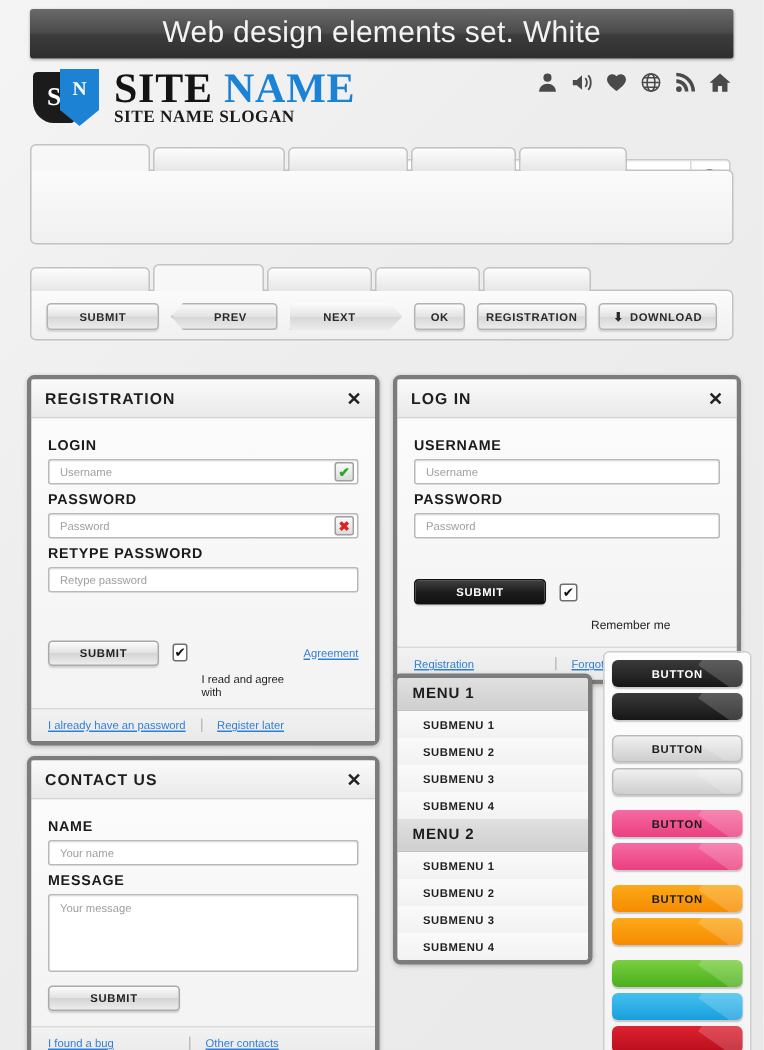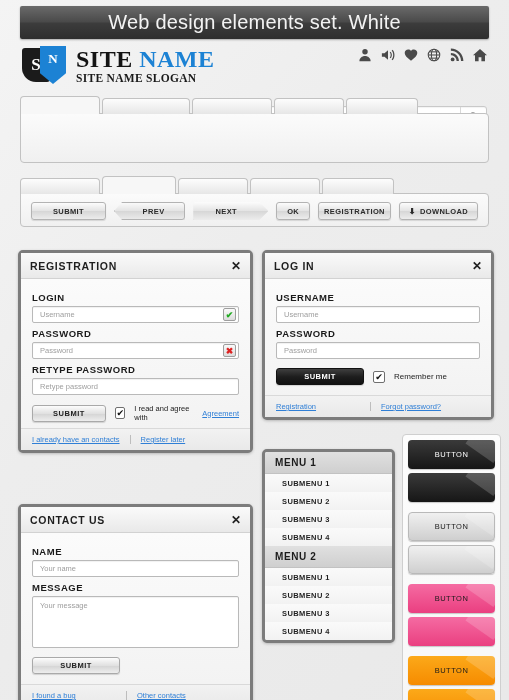--- a/index.html
+++ b/index.html
@@ -32,21 +32,21 @@
     color:#fff; font-weight:bold; font-size:17px; font-family:"Liberation Serif",serif;
   }
   .logo-n {
     position:absolute; left:18px; top:0; width:26px; height:38px; background:#1c82d4;
     clip-path: polygon(0 0,100% 0,100% 72%,50% 100%,0 72%);
     display:flex; align-items:flex-start; justify-content:center;
     color:#fff; font-weight:bold; font-size:13px; padding-top:5px;
     font-family:"Liberation Serif",serif;
   }
   .logo-text { margin-left:8px; }
-  .logo-title { font-family:"Liberation Serif",serif; font-weight:bold; font-size:24px;
+  .logo-title { font-family:"Liberation Serif",serif; font-weight:bold; font-size:28px;
                 line-height:23px; letter-spacing:.5px; }
   .logo-title .b { color:#141414; }
   .logo-title .c { color:#1c82d4; }
   .logo-slogan { font-family:Liberation Serif, serif; font-weight:bold; font-size:11.5px;
                  color:#1a1a1a; letter-spacing:.3px; margin-top:1px; }
 
   .header-icons { position:absolute; right:22px; top:6px; display:flex; gap:9px; align-items:center; }
   .header-icons .ic { width:14px; height:14px; fill:#4a4a4a; display:block; }
 
   .searchbar {
@@ -133,21 +133,21 @@
     font-size:7.5px; font-weight:bold; letter-spacing:.5px; color:#232323;
     display:flex; align-items:center; justify-content:center;
     box-shadow:0 1px 1px rgba(0,0,0,.14);
   }
   .sub-btn.dark {
     background: linear-gradient(180deg,#3f3f3f 0%,#1d1d1d 52%,#111 100%);
     color:#fff; border-color:#111;
   }
   .chk { width:12px; height:12px; border:1px solid #6f6f6f; border-radius:2px; background:#fff;
          display:flex; align-items:center; justify-content:center; font-size:9px; color:#111; }
-  .chk-text { font-size:7.5px; color:#222; }
+  .chk-text { font-size:7.5px; color:#222;margin-top:44px; }
   .link { color:#2f7fd6; text-decoration:underline; font-size:7.5px; }
   .panel-foot {
     border-top:1px solid #d9d9d9; padding:6px 11px;
     display:flex; align-items:center; gap:10px;
     background: linear-gradient(180deg,#f2f2f2,#e9e9e9);
   }
   .vline { width:1px; height:9px; background:#bdbdbd; }
 
   
   .menu-head {
@@ -156,23 +156,23 @@
     font-size:10px; font-weight:bold; color:#1c1c1c; letter-spacing:.6px;
     border-bottom:1px solid #c2c2c2;
   }
   .menu-item { height:18px; display:flex; align-items:center; padding-left:17px;
                font-size:7.5px; font-weight:bold; color:#1f1f1f; letter-spacing:.4px;
                background:linear-gradient(180deg,#fafafa,#f2f2f2); }
 
   
   .cbpanel { position:absolute; border:1px solid #cfcfcf; border-radius:4px;
              background:linear-gradient(180deg,#fdfdfd,#f4f4f4); padding:5px; }
-  .cbtn { height:29px; border-radius:4px; margin-bottom:4px;
+  .cbtn { height:18px; border-radius:4px; margin-bottom:4px;
           display:flex; align-items:center; justify-content:center;
-          font-size:7.5px; font-weight:normal; letter-spacing:.5px;
+          font-size:7.5px; font-weight:bold; letter-spacing:.5px;
           position:relative; overflow:hidden; box-shadow:0 1px 1px rgba(0,0,0,.2); }
   .cbtn::after { content:""; position:absolute; right:-10px; top:-14px; width:34px; height:30px;
                  background:rgba(255,255,255,.18); transform:rotate(35deg); }
   .cbtn.gap { margin-bottom:10px; }
 </style>
 </head>
 <body>
 
 <div class="page">
 
@@ -296,21 +296,21 @@
 
 
       <div class="panel-row">
         <div class="sub-btn">SUBMIT</div>
         <div class="chk">✔</div>
         <span class="chk-text">I read and agree with</span>
         <span class="link">Agreement</span>
       </div>
     </div>
     <div class="panel-foot">
-      <span class="link">I already have an contacts</span>
+      <span class="link">I already have an password</span>
       <span class="vline"></span>
       <span class="link">Register later</span>
     </div>
   </div>
 
   <div class="panel" style="left:262px; top:250px; width:232px;">
     <div class="panel-head">
       <div class="panel-title">LOG IN</div>
       <div class="panel-close">✕</div>
     </div>

